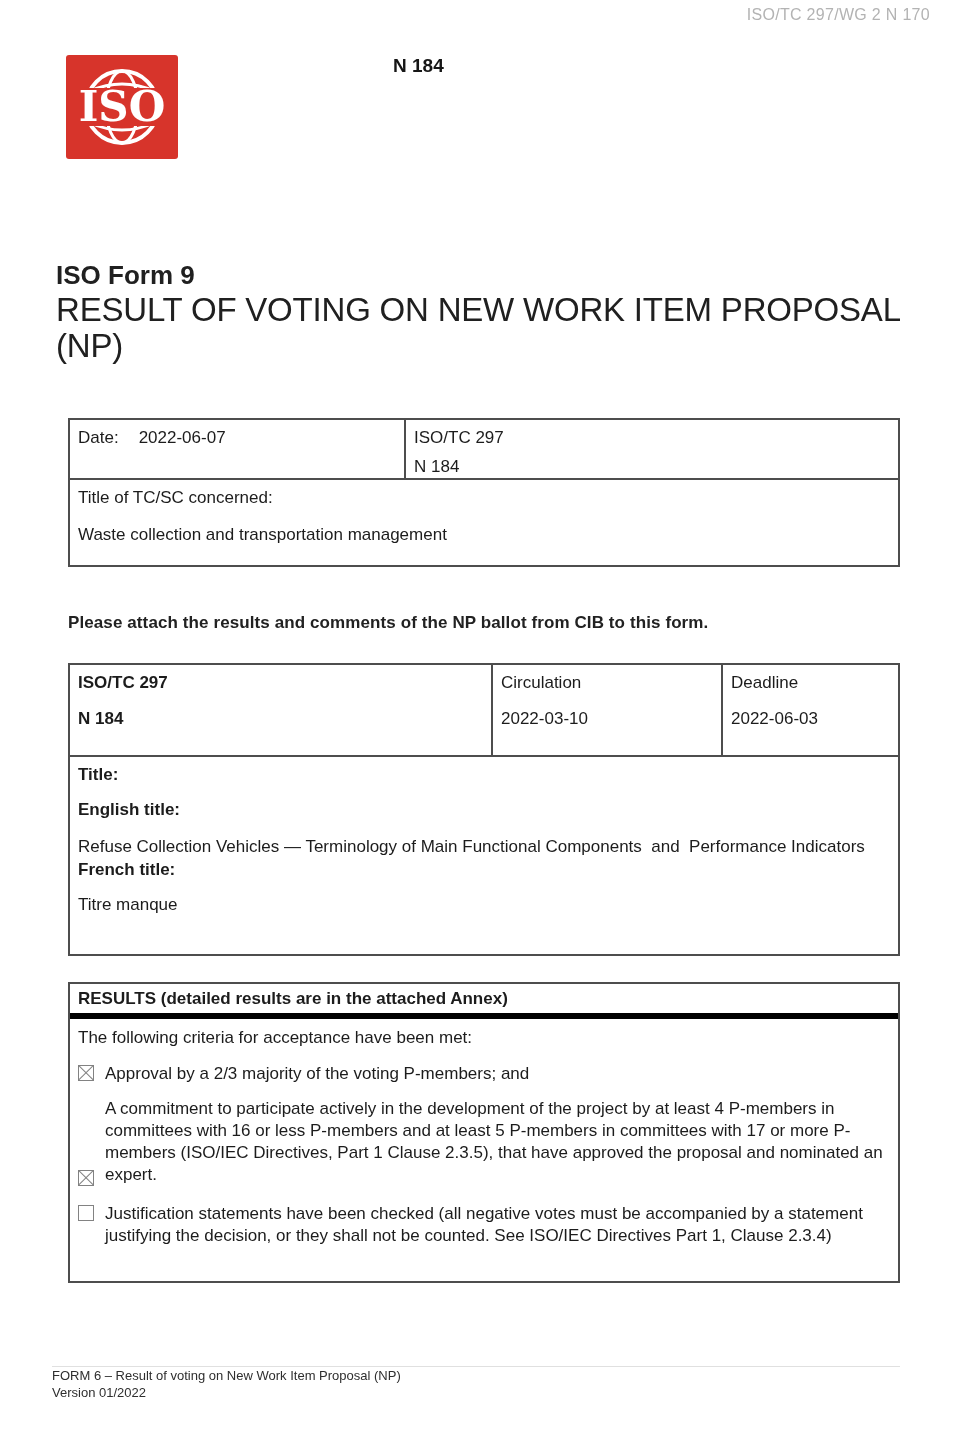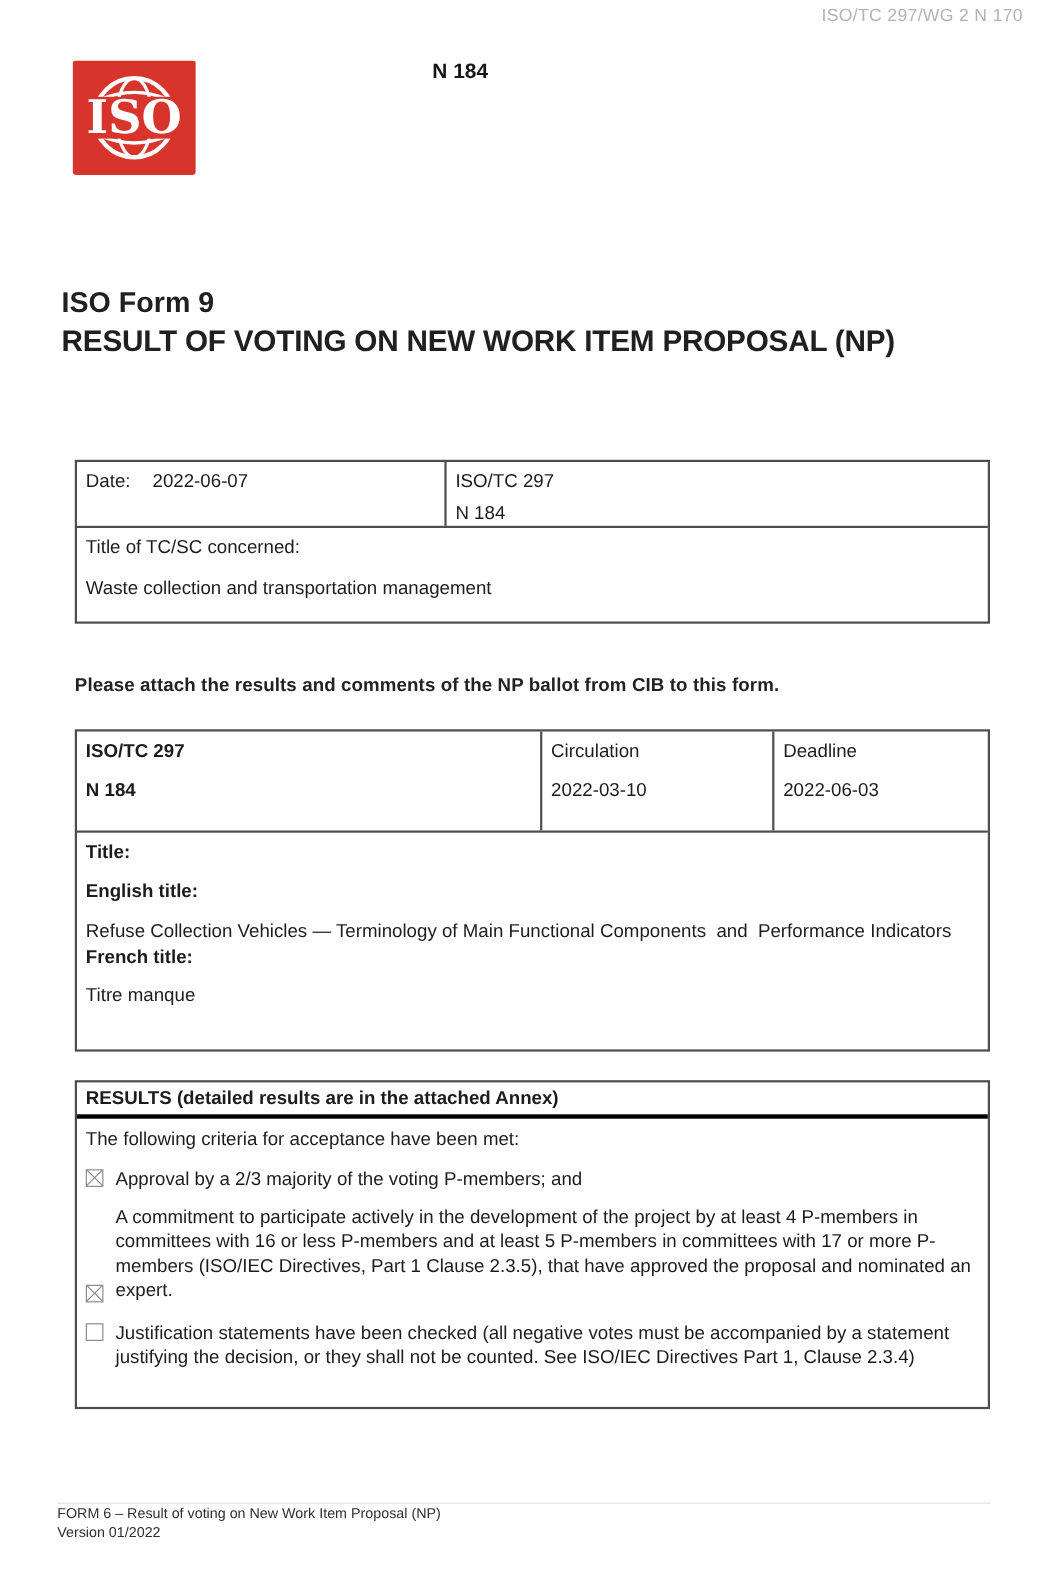--- a/index.html
+++ b/index.html
@@ -23,21 +23,21 @@
 
   
   .doc-num-top {
     position:absolute; left:393px; top:55px;
     font-size:19px; font-weight:bold; color:#161616;
   }
 
   
   .title-block { position:absolute; left:56px; top:258px; }
   .title-line1 { font-size:26px; font-weight:bold; line-height:34px; color:#202020; }
-  .title-line2 { font-size:27px; font-weight:bold; line-height:36px; color:#202020; letter-spacing:-0.2px; }
+  .title-line2 { font-size:33px; font-weight:normal; line-height:36px; color:#202020; letter-spacing:-0.2px; }
 
   
   .content { position:absolute; left:52px; top:418px; width:848px;padding-left:16px; }
 
   .tbl { border:2px solid #4d4d4d; width:100%; background:#fff; }
 
   
   .t1-row1 { display:flex; border-bottom:2px solid #4d4d4d; height:60px; }
   .t1-c1 { width:336px; border-right:2px solid #4d4d4d; padding:8px 8px; }
   .t1-c2 { flex:1; padding:8px 8px; }
@@ -47,33 +47,33 @@
   .date-value { margin-left:20px; }
 
   
   .attach-note { margin-top:46px; font-weight:bold; font-size:17px; color:#222; letter-spacing:0.1px; }
 
   
   .tbl2 { margin-top:30px; }
   .t2-row1 { display:flex; height:92px; border-bottom:2px solid #4d4d4d; }
   .t2-cell { padding:8px 8px; }
   .t2-c1 { width:423px; border-right:2px solid #4d4d4d; }
-  .t2-c2 { width:211px; border-right:2px solid #4d4d4d; }
+  .t2-c2 { width:230px; border-right:2px solid #4d4d4d; }
   .t2-c3 { flex:1; }
   .t2-cell .line2 { margin-top:16px; }
   .bold { font-weight:bold; }
   .t2-row2 { min-height:197px; padding:8px 8px 12px; }
   .t2-row2 .lbl { font-weight:bold; }
   .t2-row2 .gap { margin-top:15px; }
   .eng-title { margin-top:16px; line-height:22px; width:830px; max-width:100%; }
   .french-lbl { margin-top:2px; }
 
   
   .tbl3 { margin-top:26px; }
-  .res-header { border-bottom:4px solid #000000; padding:5px 8px 4px; font-weight:bold; }
+  .res-header { border-bottom:6px solid #000000; padding:5px 8px 4px; font-weight:bold; }
   .res-body { padding:9px 10px 34px 8px; }
   .res-intro { margin-bottom:15px; }
   .crit-row { display:flex; margin-bottom:13px; }
   .crit-row:last-child { margin-bottom:0; }
   .crit-row .box-col { width:18px; flex:0 0 18px; margin-right:9px; padding-top:2px; }
   .checkbox {
     width:16px; height:16px; border:1px solid #828282; position:relative; background:#fff;
   }
   .checkbox.checked::before, .checkbox.checked::after {
     content:""; position:absolute; left:50%; top:50%;

